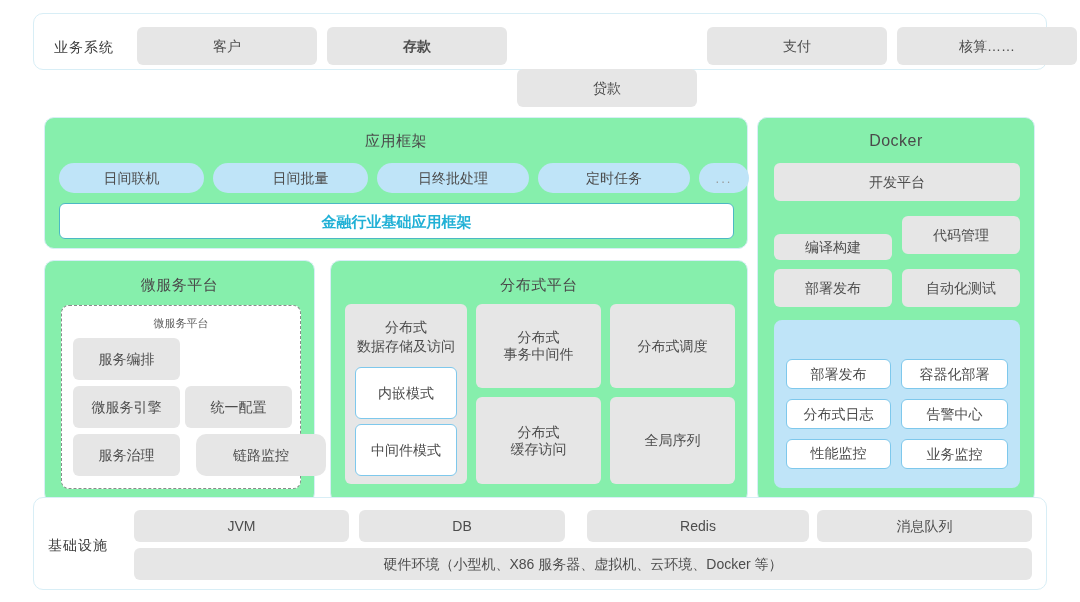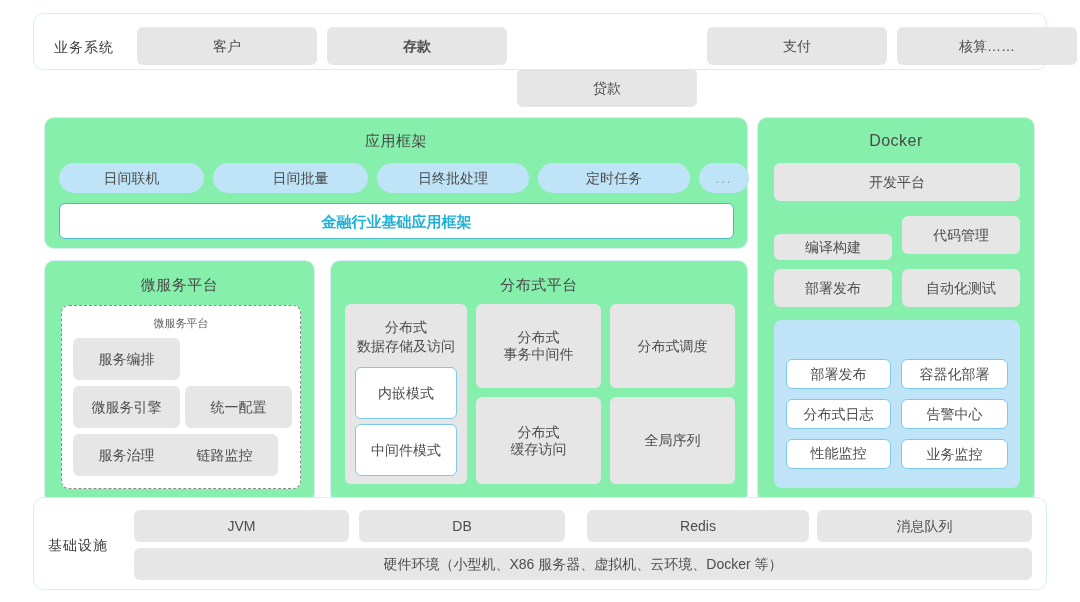--- a/index.html
+++ b/index.html
@@ -149,21 +149,21 @@
 
     <div class="dashed-box" style="left:16px; top:44px; width:240px; height:184px;">
       <div class="dashed-title" style="left:0; top:10px;">微服务平台</div>
 
       <div class="pill pill-gray abs" style="left:11px; top:32px; width:107px; height:42px;">服务编排</div>
 
       <div class="pill pill-gray abs" style="left:11px; top:80px; width:107px; height:42px;">微服务引擎</div>
       <div class="pill pill-gray abs" style="left:123px; top:80px; width:107px; height:42px;">统一配置</div>
 
       <div class="pill pill-gray abs" style="left:11px; top:128px; width:107px; height:42px;">服务治理</div>
-      <div class="pill pill-gray abs" style="left:109px; top:128px; width:107px; height:42px;">链路监控</div>
+      <div class="pill pill-gray abs" style="left:134px; top:128px; width:130px; height:42px;border-radius:10px;">链路监控</div>
     </div>
   </div>
 
   <div class="card" style="left:330px; top:238px; width:418px; height:243px;">
     <div class="card-title abs" style="left:0; top:15px; width:100%;">分布式平台</div>
 
     <div class="pill-gray abs" style="left:14px; top:43px; width:122px; height:180px; border-radius:6px;">
       <div class="abs" style="left:0; top:14px; width:100%; text-align:center; font-size:14px;
                   line-height:19px; color:#4d4d4d; white-space:pre-line;">分布式
 数据存储及访问</div>

